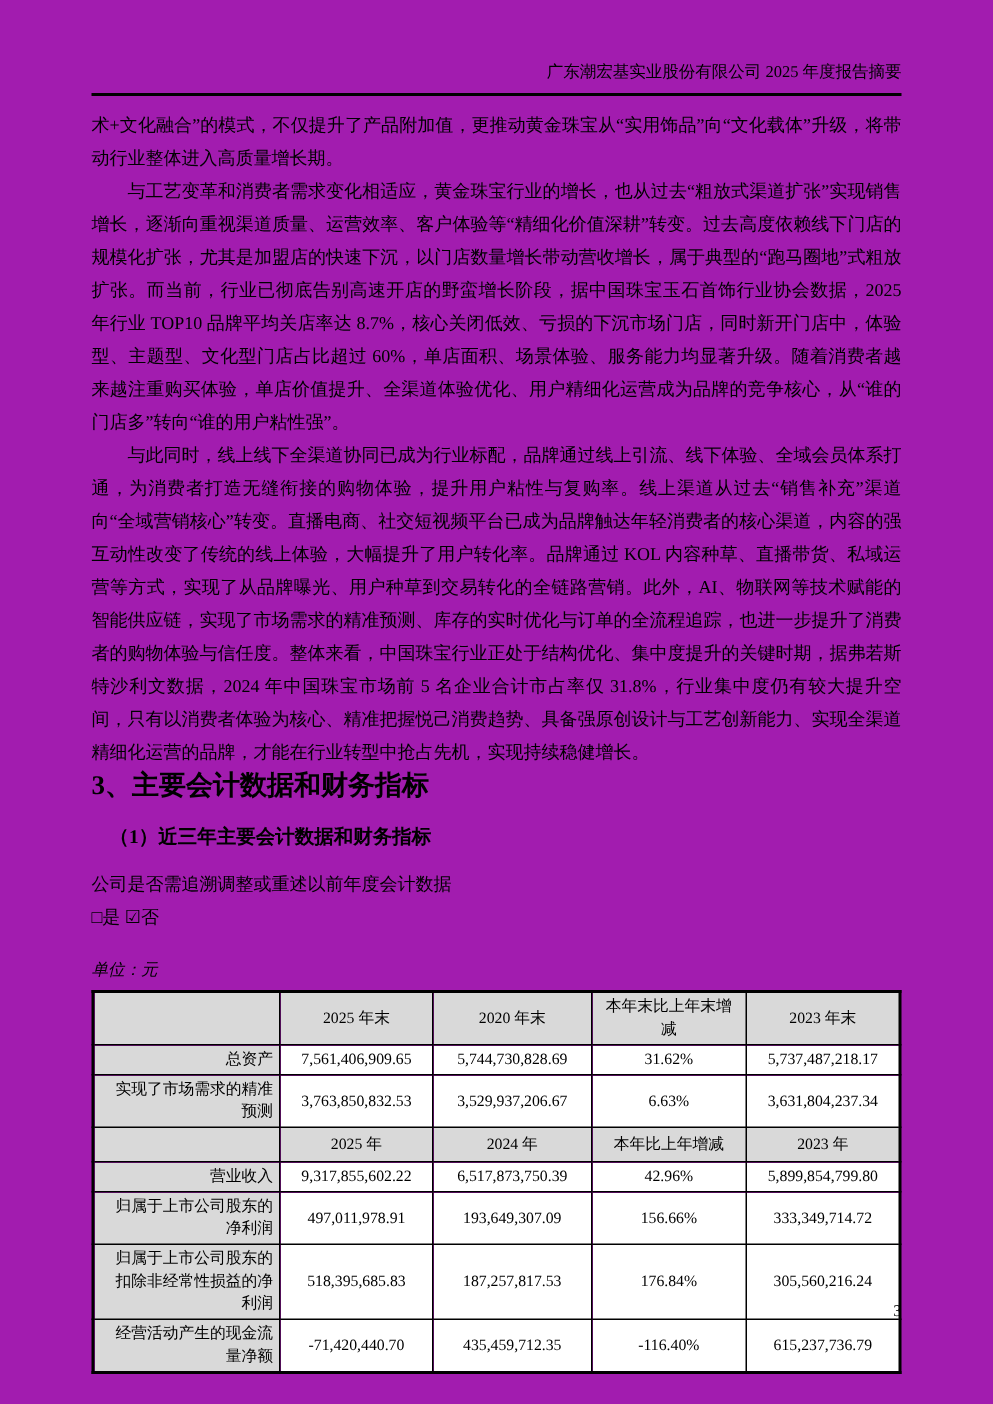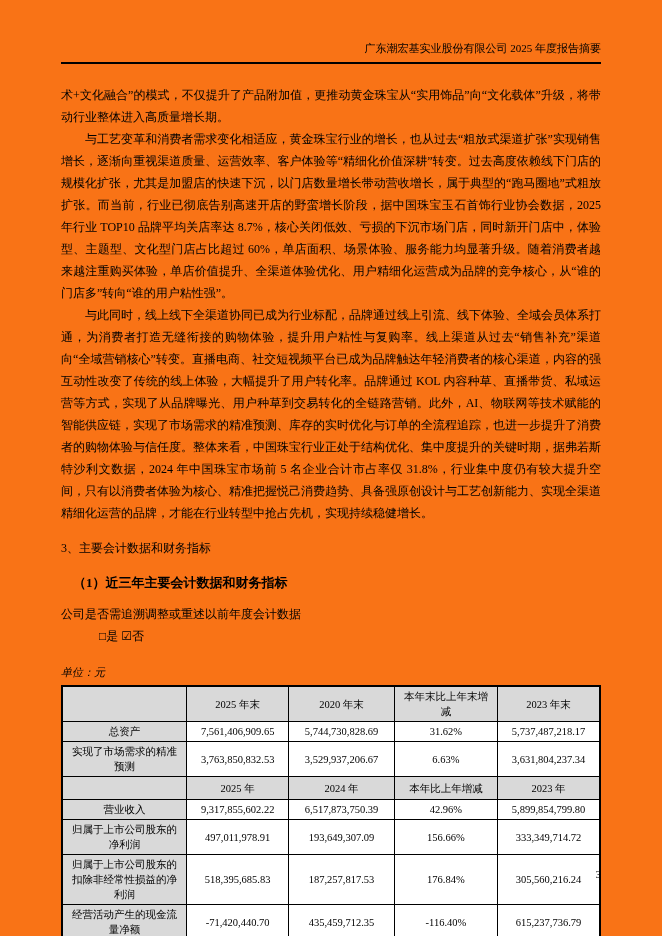--- a/index.html
+++ b/index.html
@@ -1,49 +1,49 @@
 <!DOCTYPE html>
 <html><head>
 <meta charset="utf-8">
 <style>
   html,body{margin:0;padding:0;background:#f0f0f0;}
   .page{
-    width:662px;height:936px;background:#f97316;margin:0 auto;
+    width:662px;height:936px;background:#a21caf;margin:0 auto;
     position:relative;box-sizing:border-box;padding:40px 61px 0 61px;
     font-family:"Liberation Serif","DejaVu Serif",serif;color:#000;
   }
   .doc-header{
     text-align:right;font-size:11px;line-height:16px;
     padding-bottom:6px;border-bottom:2px solid #000;
   }
   .body-text{font-size:12px;line-height:22px;text-align:justify;}
   p{margin:0;}
   .para{text-indent:2em;}
-  .para-cont{text-indent:0;margin-top:20px;}
+  .para-cont{text-indent:0;margin-top:8px;}
   .point-heading{text-indent:2em;}
   .section-heading{
-    font-size:12px;font-weight:normal;margin-top:13px;line-height:22px;
+    font-size:18px;font-weight:bold;margin-top:0;line-height:22px;
   }
   .subsection-heading{
     font-size:13px;font-weight:bold;margin-top:13px;line-height:22px;padding-left:12px;
   }
   .restate-q{font-size:12px;line-height:22px;margin-top:9px;}
-  .restate-a{font-size:12px;line-height:22px;margin-left:38px;}
+  .restate-a{font-size:12px;line-height:22px;}
   .unit-line{font-size:11px;line-height:18px;text-align:left;margin-top:16px;font-style:italic;}
   table.fin{
     width:540px;border-collapse:collapse;table-layout:fixed;
     margin-top:4px;font-size:10.5px;line-height:15px;
     border:2px solid #000;
   }
   table.fin td{
     border:1px solid #000;padding:2px 4px;vertical-align:middle;
     overflow:hidden;word-break:break-all;
   }
   td.c-head{background:#d9d9d9;text-align:center;height:18px;}
-  td.c-label{background:#d9d9d9;text-align:center;}
+  td.c-label{background:#d9d9d9;text-align:right;}
   td.c-num{background:#ffffff;text-align:center;}
   .col-label{width:124px;}
   .col-v{width:102px;}
   .col-v2{width:105px;}
   .col-chg{width:103px;}
   .page-number{
     position:absolute;right:61px;top:868px;font-size:11px;
   }
 </style>
 </head>

